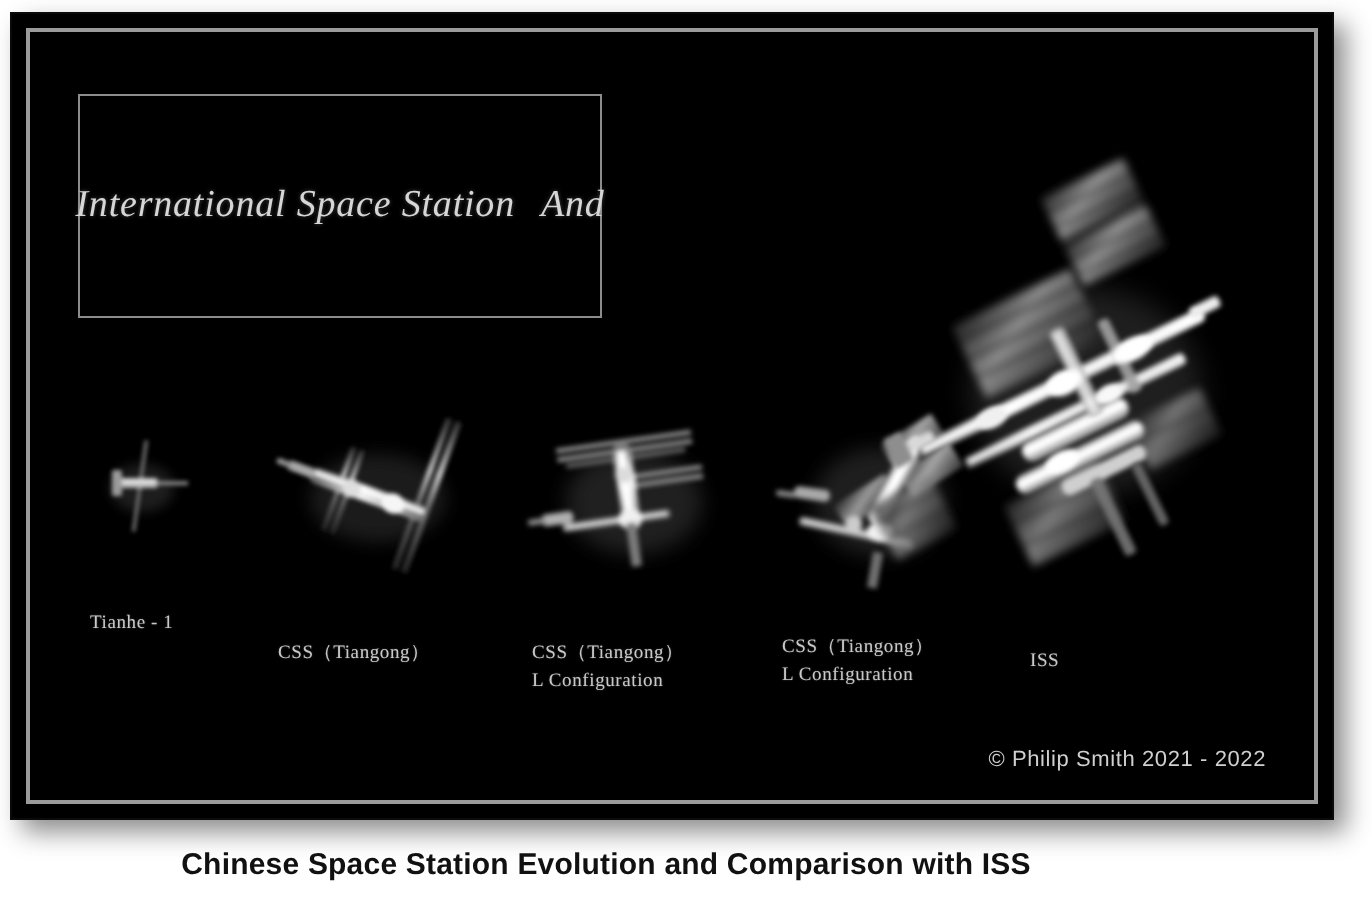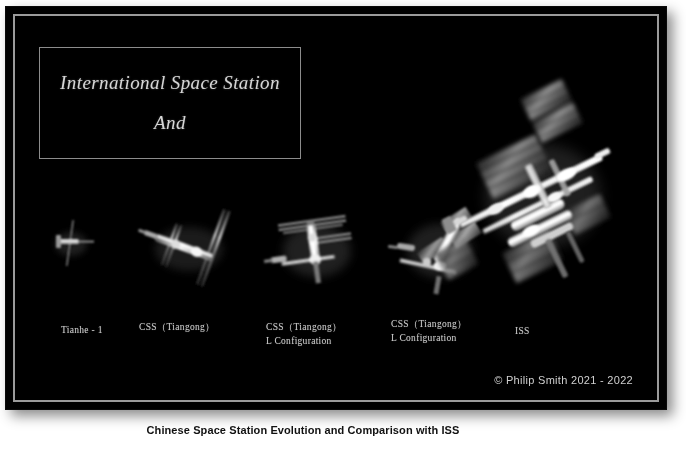--- a/index.html
+++ b/index.html
@@ -33,21 +33,21 @@
     background:#000;
     overflow:hidden;
   }
   
   #title-box{
     position:absolute;
     left:24px;top:31px;
     width:262px;height:112px;
     border:1px solid #8c8c8c;
     box-sizing:border-box;
-    display:flex;flex-direction:column;
+    display:flex;flex-direction:row;
     align-items:center;justify-content:center;
     gap:13px;
   }
   .title-line{
     color:#d6d6d6;
     font-family:"Liberation Serif", serif;
     font-style:italic;
     font-size:19px;
     letter-spacing:.4px;
     line-height:1.42;
@@ -78,21 +78,21 @@
     white-space:nowrap;
   }
   
   #figure-caption{
     position:absolute;
     left:0;top:424px;width:606px;
     text-align:center;
     color:#111;
     font-family:"Liberation Sans", sans-serif;
     font-weight:bold;
-    font-size:11px;
+    font-size:15px;
     letter-spacing:.1px;
   }
   svg{display:block;overflow:visible;}
 </style>
 </head>
 <body>
 
 <div id="photo-frame">
   <div id="photo-inner-border"></div>
 
@@ -126,21 +126,21 @@
           <rect x="26" y="12" width="2" height="46" fill="url(#panelA)" transform="rotate(8 27 35)"></rect>
 
           <rect x="16" y="31" width="20" height="5" rx="1.6" fill="#b9b9b9"></rect>
           <rect x="17" y="32" width="18" height="1.6" fill="#e8e8e8"></rect>
 
           <rect x="35" y="32.6" width="16" height="2" fill="#8a8a8a"></rect>
 
           <rect x="13" y="27" width="5" height="13" rx="1" fill="#9a9a9a"></rect>
         </g>
       </svg>
-      <div class="caption" style="left:2px;top:116px;margin-left:16px;">
+      <div class="caption" style="left:2px;top:98px;">
         <div>Tianhe - 1</div>
       </div>
     </div>
 
     <div class="station" style="left:112px;top:185px;width:120px;height:100px;">
       <svg class="art" width="120" height="100" viewBox="0 0 120 100">
         <defs>
           <filter id="glowB" x="-60%" y="-60%" width="220%" height="220%">
             <feGaussianBlur stdDeviation="1.15"></feGaussianBlur>
           </filter>

